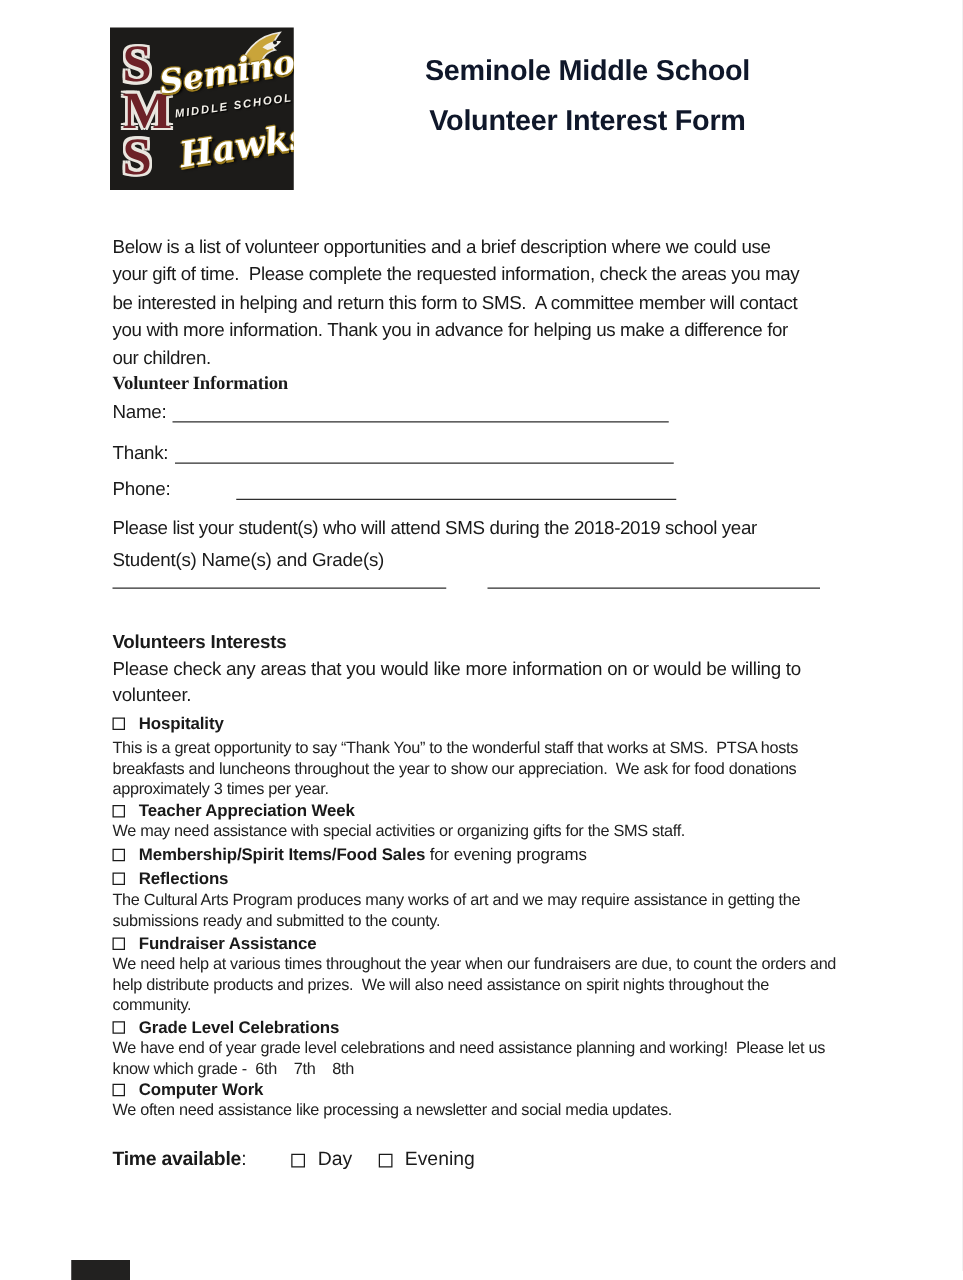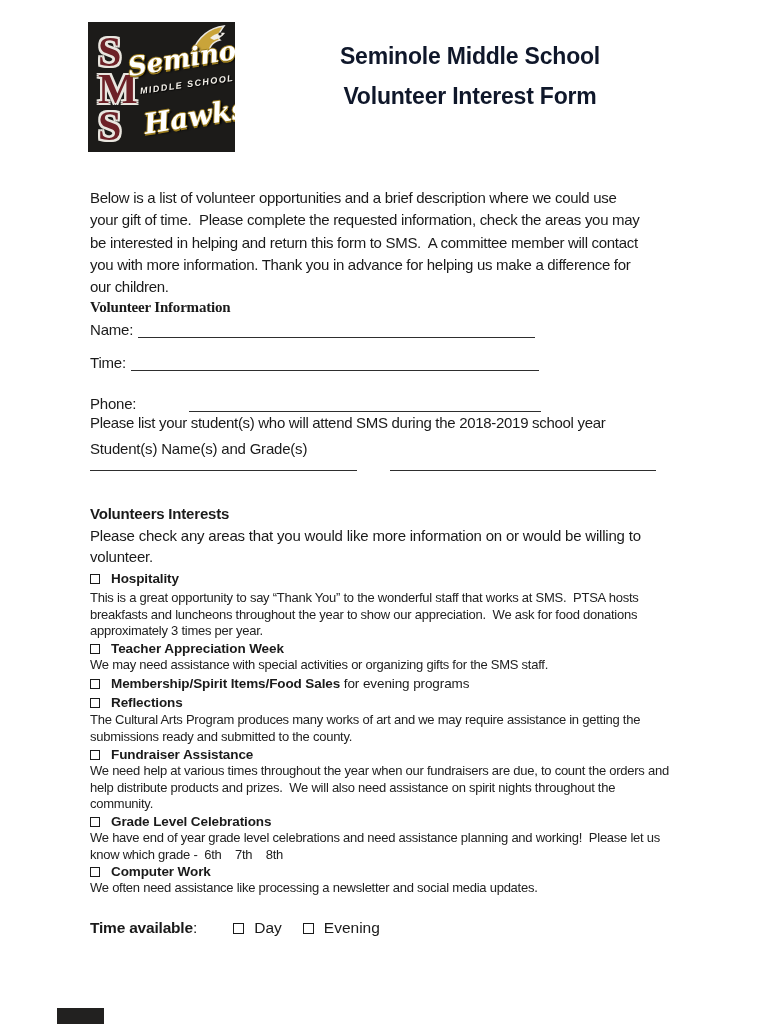--- a/index.html
+++ b/index.html
@@ -43,21 +43,21 @@
   
   .pre { white-space:pre-wrap; }
   .intro { left:90px; top:187px; width:610px; font-size:15px; line-height:22.3px; letter-spacing:-0.3px; }
   .h15 { font-size:15px; font-weight:bold; letter-spacing:-0.2px; }
   .vi-heading { left:90px; top:299px;font-family:Liberation Serif, serif; }
   .field-row { left:90px; display:flex; align-items:flex-end; height:20px; font-size:15px; }
   .field-label { flex:none; letter-spacing:-0.2px; }
   .fill { flex:1; border-bottom:1.4px solid #2e2e2e; margin-left:5px; height:17px; }
   .row-name  { top:318px; width:445px; }
   .row-email { top:351px; width:449px; }
-  .row-phone { top:392px; width:451px;gap:48px; }
+  .row-phone { top:380px; width:451px;gap:48px; }
 
   .students-l1 { left:90px; top:414px; font-size:15px; letter-spacing:-0.3px; }
   .students-l2 { left:90px; top:440px; font-size:15px; letter-spacing:-0.2px; }
   .blank-line { top:470px; height:0; border-top:1.4px solid #2e2e2e; }
   .blank-1 { left:90px; width:267px; }
   .blank-2 { left:390px; width:266px; }
 
   .int-heading { left:90px; top:505px; }
   .int-intro { left:90px; top:526px; font-size:15px; line-height:20.5px; letter-spacing:-0.2px; }
 
@@ -117,21 +117,21 @@
 you with more information. Thank you in advance for helping us make a difference for
 our children.</div>
 
   <div class="abs h15 vi-heading">Volunteer Information</div>
 
   <div class="abs field-row row-name">
     <span class="field-label">Name:</span>
     <span class="fill"></span>
   </div>
   <div class="abs field-row row-email">
-    <span class="field-label">Time:</span>
+    <span class="field-label">Thank:</span>
     <span class="fill"></span>
   </div>
   <div class="abs field-row row-phone">
     <span class="field-label">Phone:</span>
     <span class="fill"></span>
   </div>
 
   <div class="abs students-l1">Please list your student(s) who will attend SMS during the 2018-2019 school year</div>
   <div class="abs students-l2">Student(s) Name(s) and Grade(s)</div>
   <div class="abs blank-line blank-1"></div>

